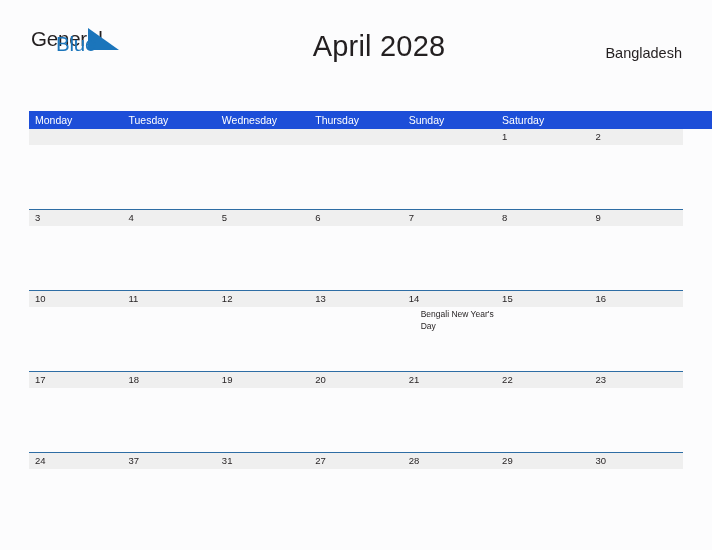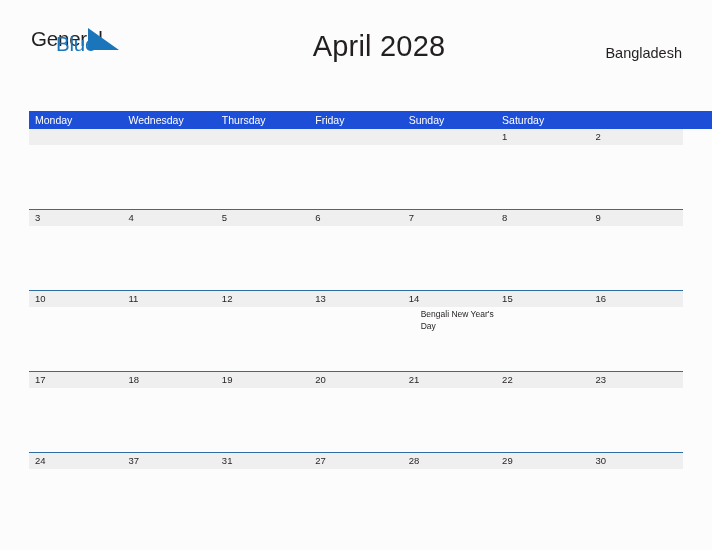--- a/index.html
+++ b/index.html
@@ -191,23 +191,23 @@
     <div class="cal-title">April 2028</div>
 
     <div class="region-label">Bangladesh</div>
 
   </div>
 
   <div class="calendar">
 
     <div class="dow-row">
       <div class="dow-cell">Monday</div>
+      <div class="dow-cell">Tuesday</div>
       <div class="dow-cell">Wednesday</div>
       <div class="dow-cell">Thursday</div>
-      <div class="dow-cell">Friday</div>
       <div class="dow-cell">Sunday</div>
       <div class="dow-cell">Saturday</div>
     </div>
 
     <div class="week-row first">
 
       <div class="date-band">
         <div class="date-cell"></div>
         <div class="date-cell"></div>
         <div class="date-cell"></div>

